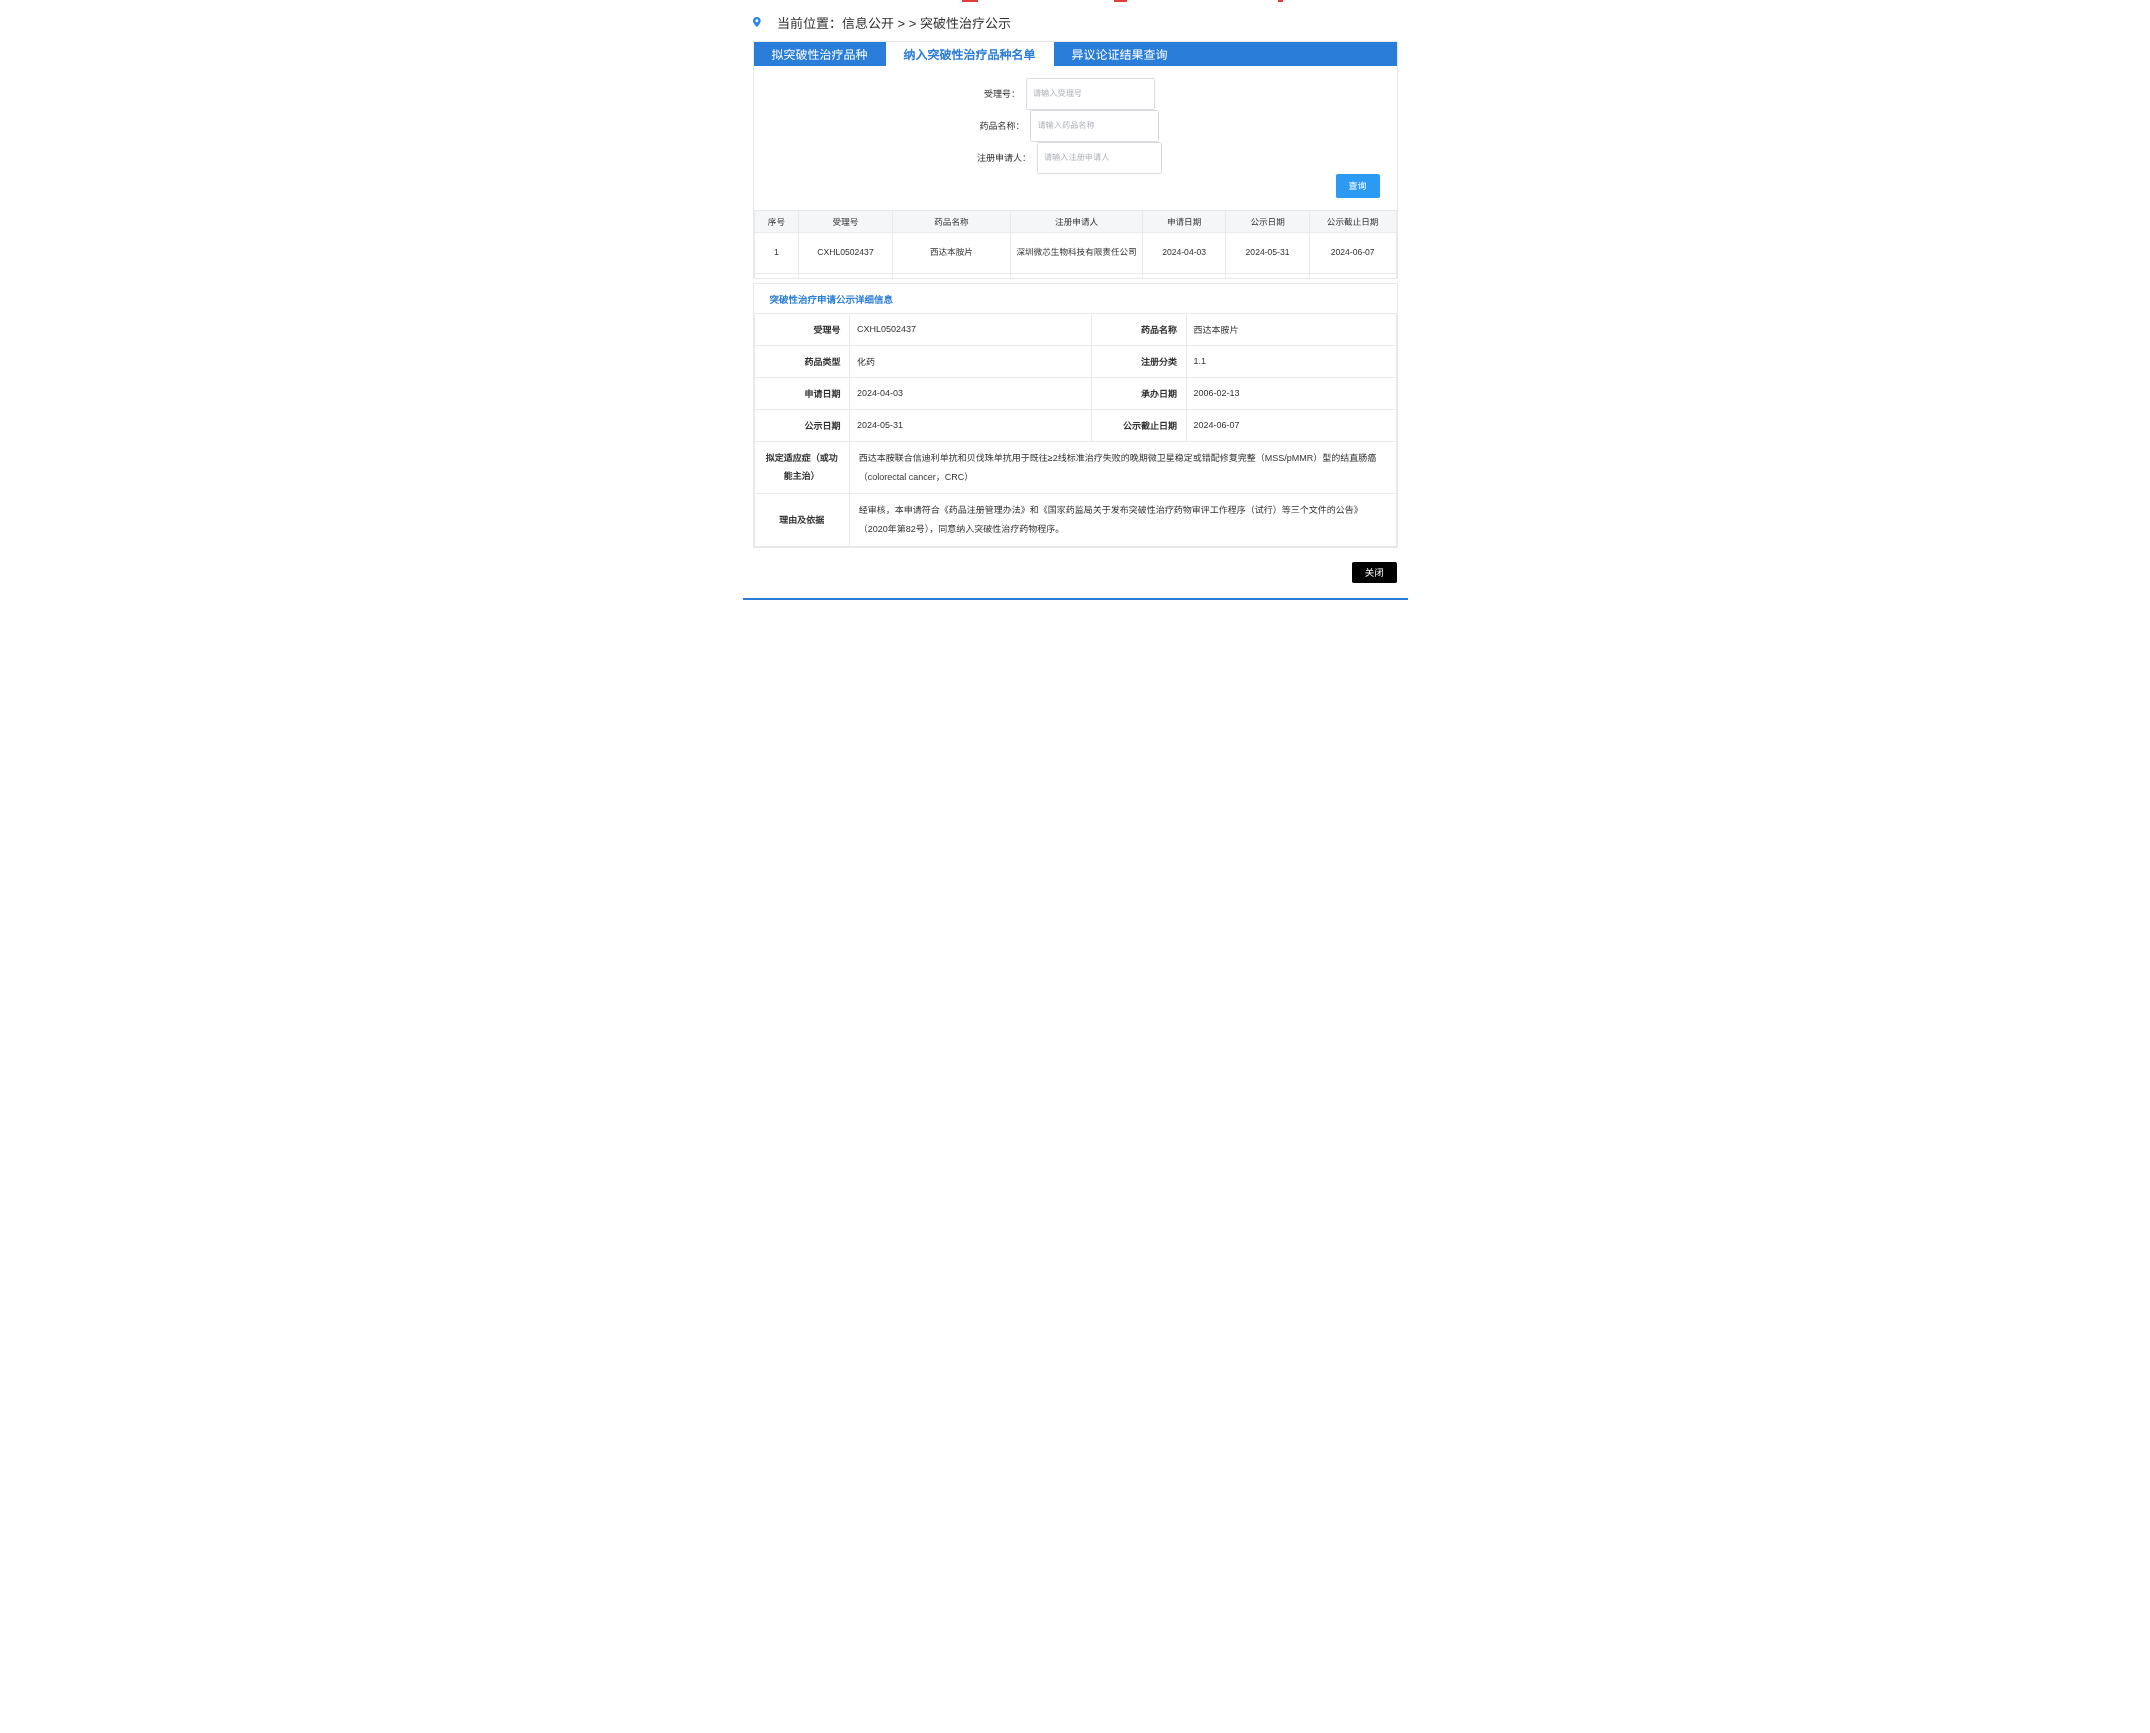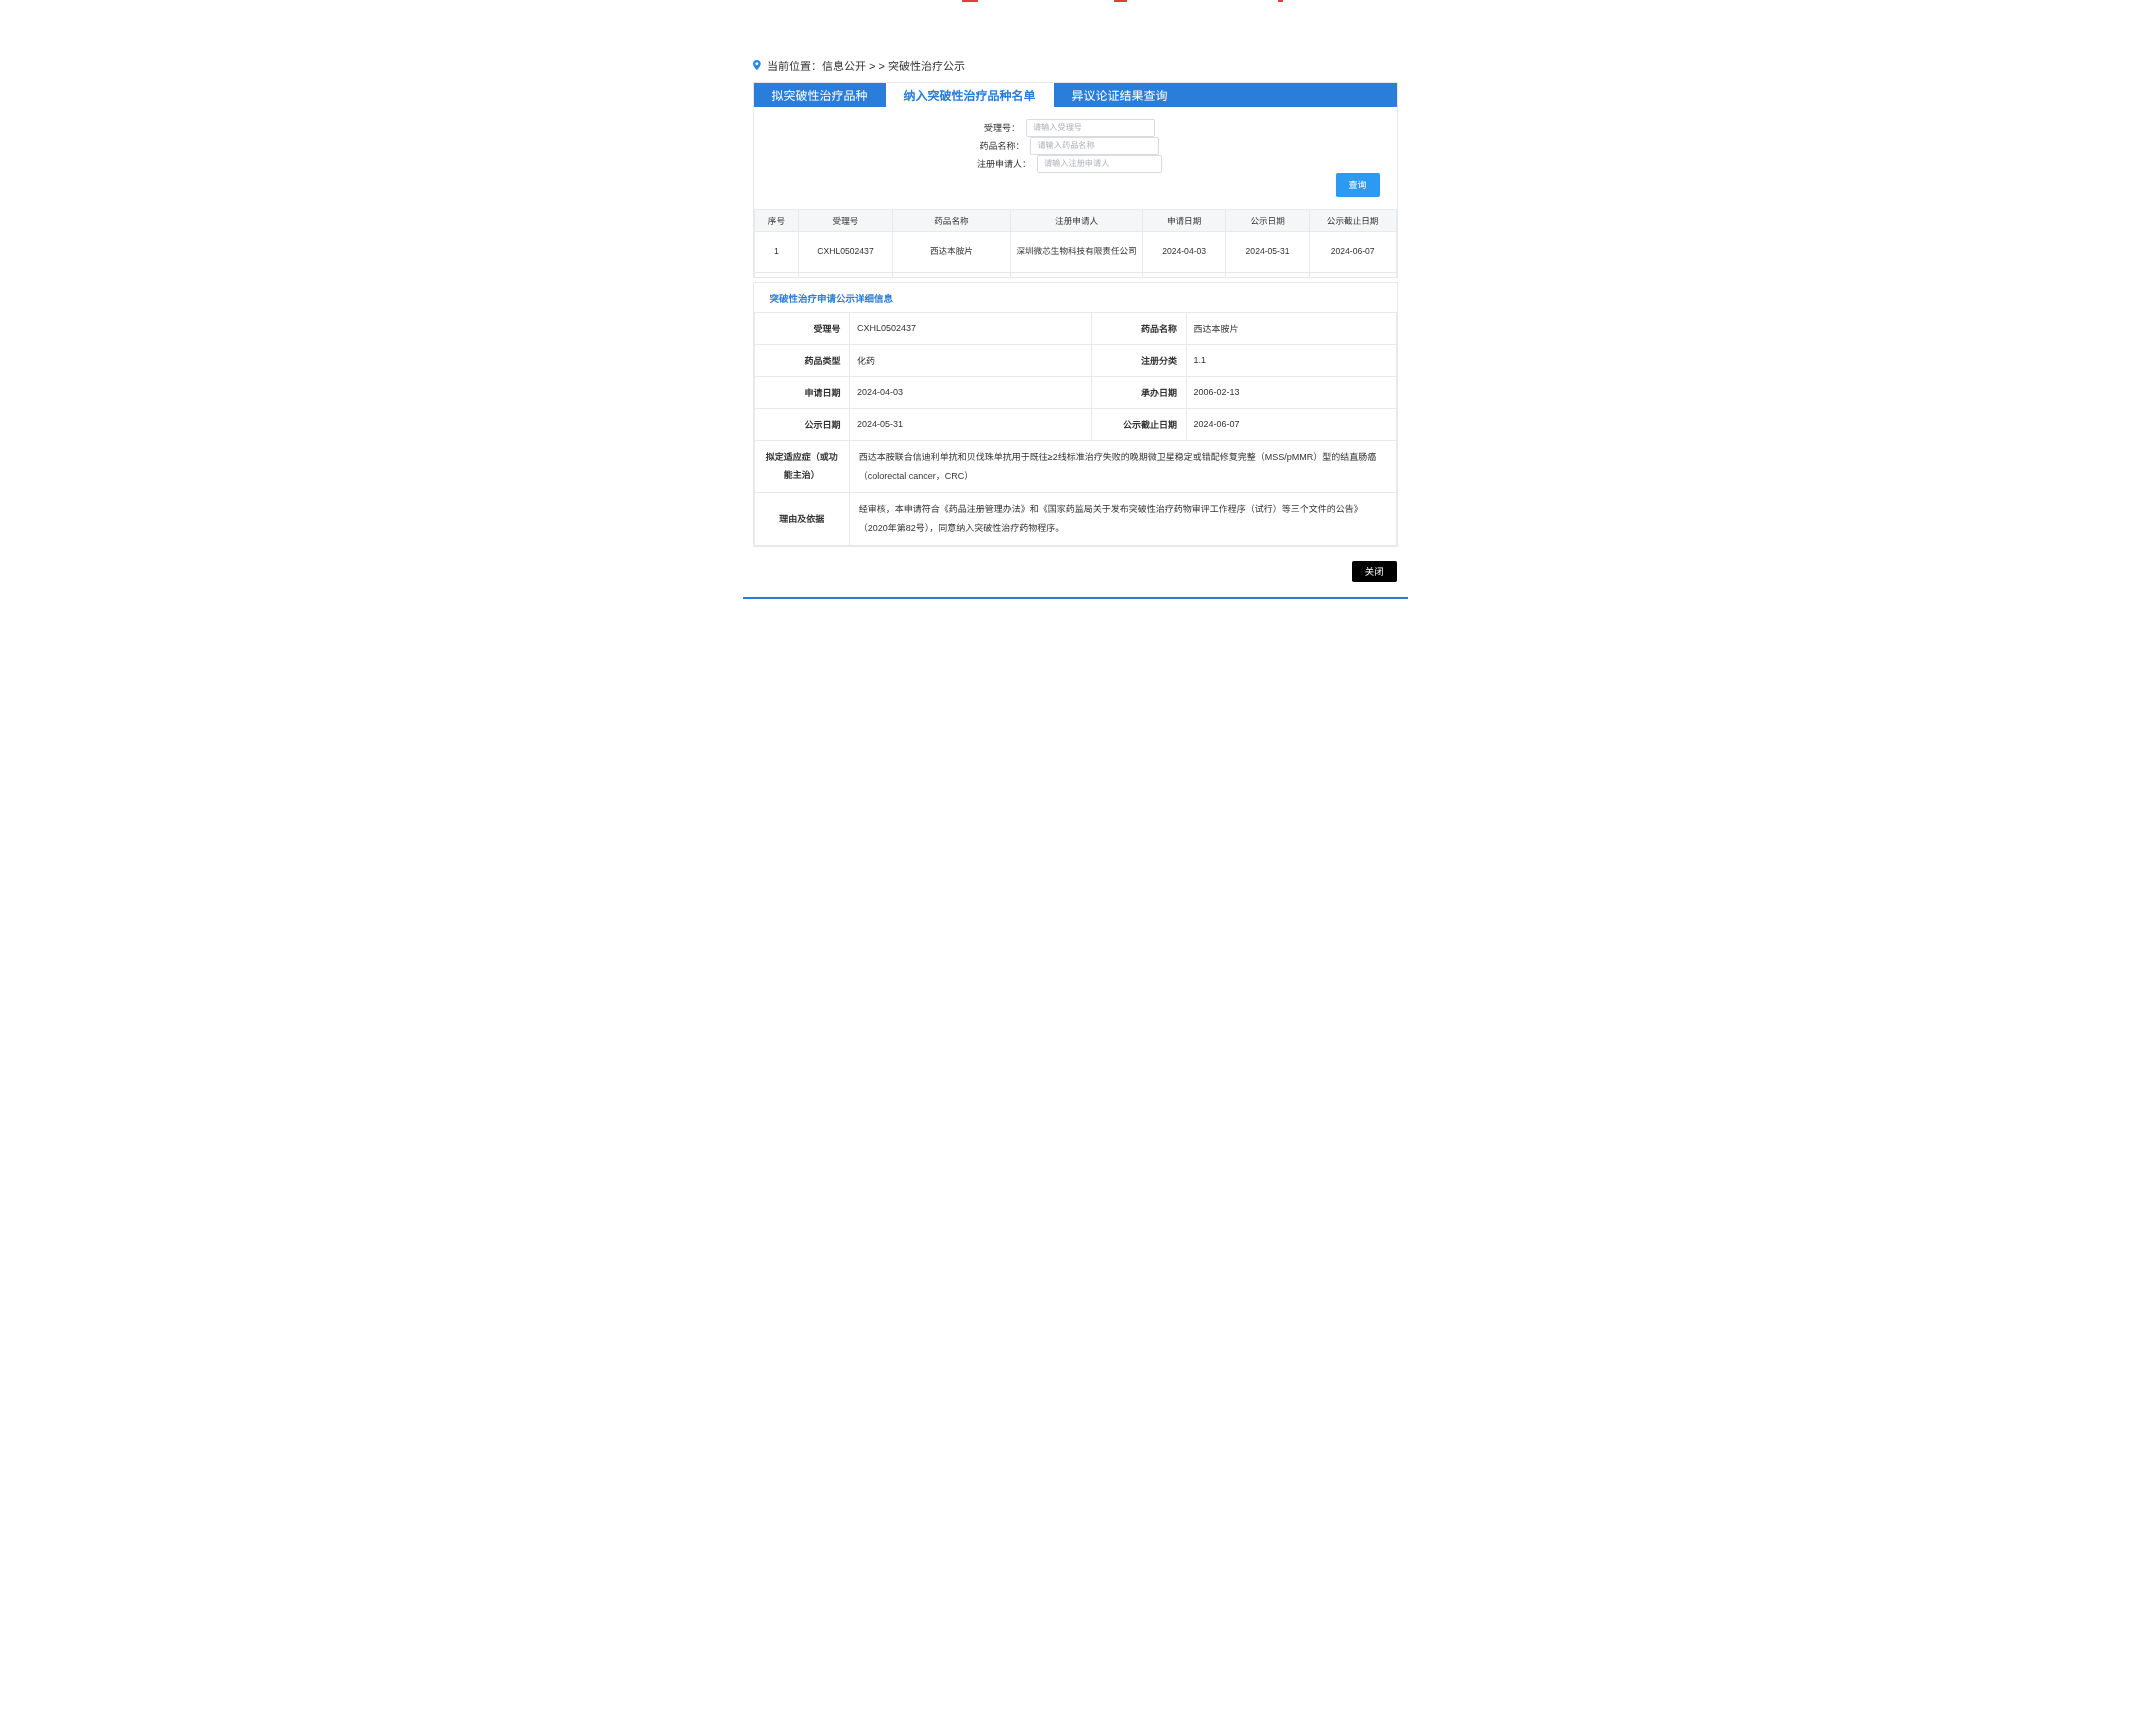--- a/index.html
+++ b/index.html
@@ -10,33 +10,33 @@
   }
   .page { position:relative; width:665px; min-height:473px; margin:0 auto; background:#fff; overflow:hidden; }
 
   
   .frag { position:absolute; top:0; height:2.2px; background:#e23c3c; }
   .frag.f1 { left:219px; width:16.3px; }
   .frag.f2 { left:371px; width:13px; }
   .frag.f3 { left:535px; width:5.2px; }
 
   
-  .breadcrumb { display:flex; align-items:center; gap:6px; padding:13px 0 8.6px 10.8px; font-size:11px; color:#333;margin-top:44px; }
+  .breadcrumb { display:flex; align-items:center; gap:16px; padding:13px 0 8.6px 10.8px; font-size:13px; color:#333; }
   .breadcrumb svg { display:block; }
 
   
   .panel { margin:0 10px; border:0.4px solid #e6e8eb; }
   .tabs { display:flex; background:#2a7dd9; height:24px; }
   .tab { display:flex; align-items:center; justify-content:center; padding:9px 18px; color:#fff; font-size:12px; cursor:pointer; white-space:nowrap; }
   .tab.active { background:#fff; color:#2a7dd9; font-weight:700;font-family:Liberation Mono, monospace; }
 
   .search-row { display:flex; align-items:center; padding:12px 17px;flex-direction:column; }
   .search-group { display:flex; align-items:center; gap:6px; margin-right:11.2px; }
   .search-group label { font-size:9px; white-space:nowrap; }
-  .search-input { width:129px; height:18px; border:0.4px solid #d9dbe0; border-radius:1.7px; padding:0 6px; font-size:8.2px; color:#333; outline:none; }
+  .search-input { width:129px; height:32px; border:0.4px solid #d9dbe0; border-radius:1.7px; padding:0 6px; font-size:8.2px; color:#333; outline:none; }
   .search-input::placeholder { color:#aeb2b9; }
   .btn-query { margin-left:auto; width:44px; height:24px; background:#2b9af3; color:#fff; border:none; border-radius:1.7px; font-size:9px; cursor:pointer; }
 
   table.result-table { width:100%; border-collapse:collapse; font-size:8.6px; table-layout:fixed; }
   .result-table th, .result-table td { border:0.4px solid #e7e9ec; text-align:center; vertical-align:middle; }
   .result-table thead th { background:#f5f6f8; height:22.4px; font-weight:400; color:#333; }
   .result-table tbody td { padding:6px 4.3px; line-height:1.6; height:41px; }
   .result-table tr.partial td { height:4.3px; padding:0; border-bottom:none; }
 
   

